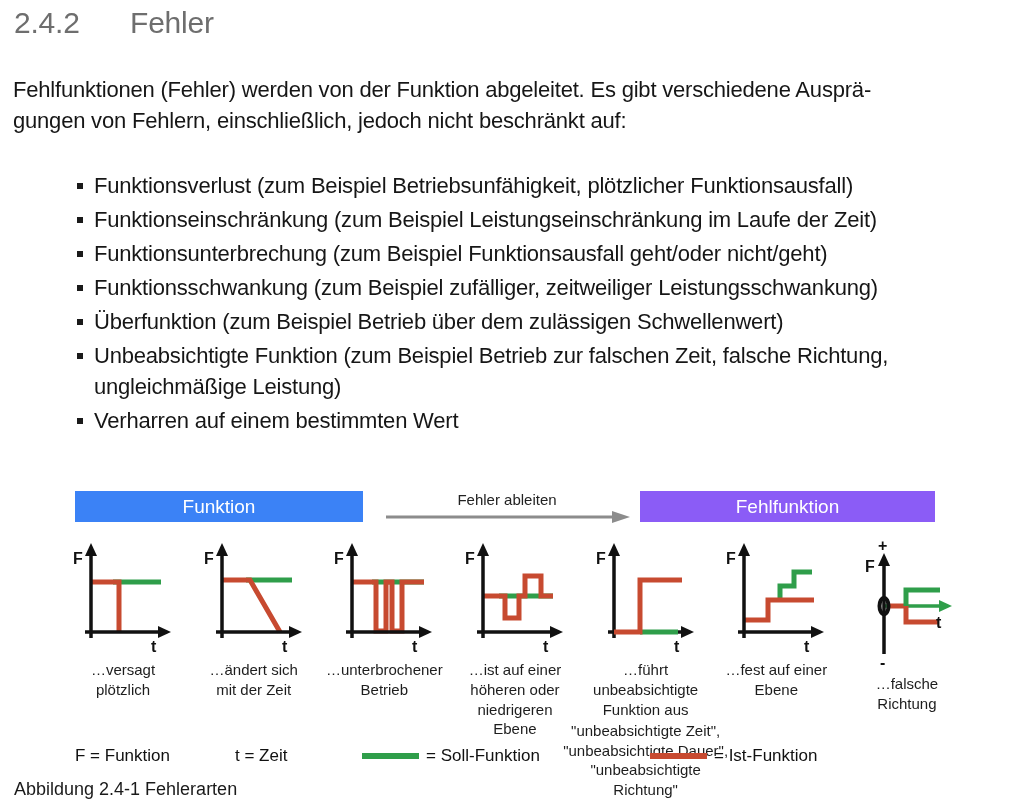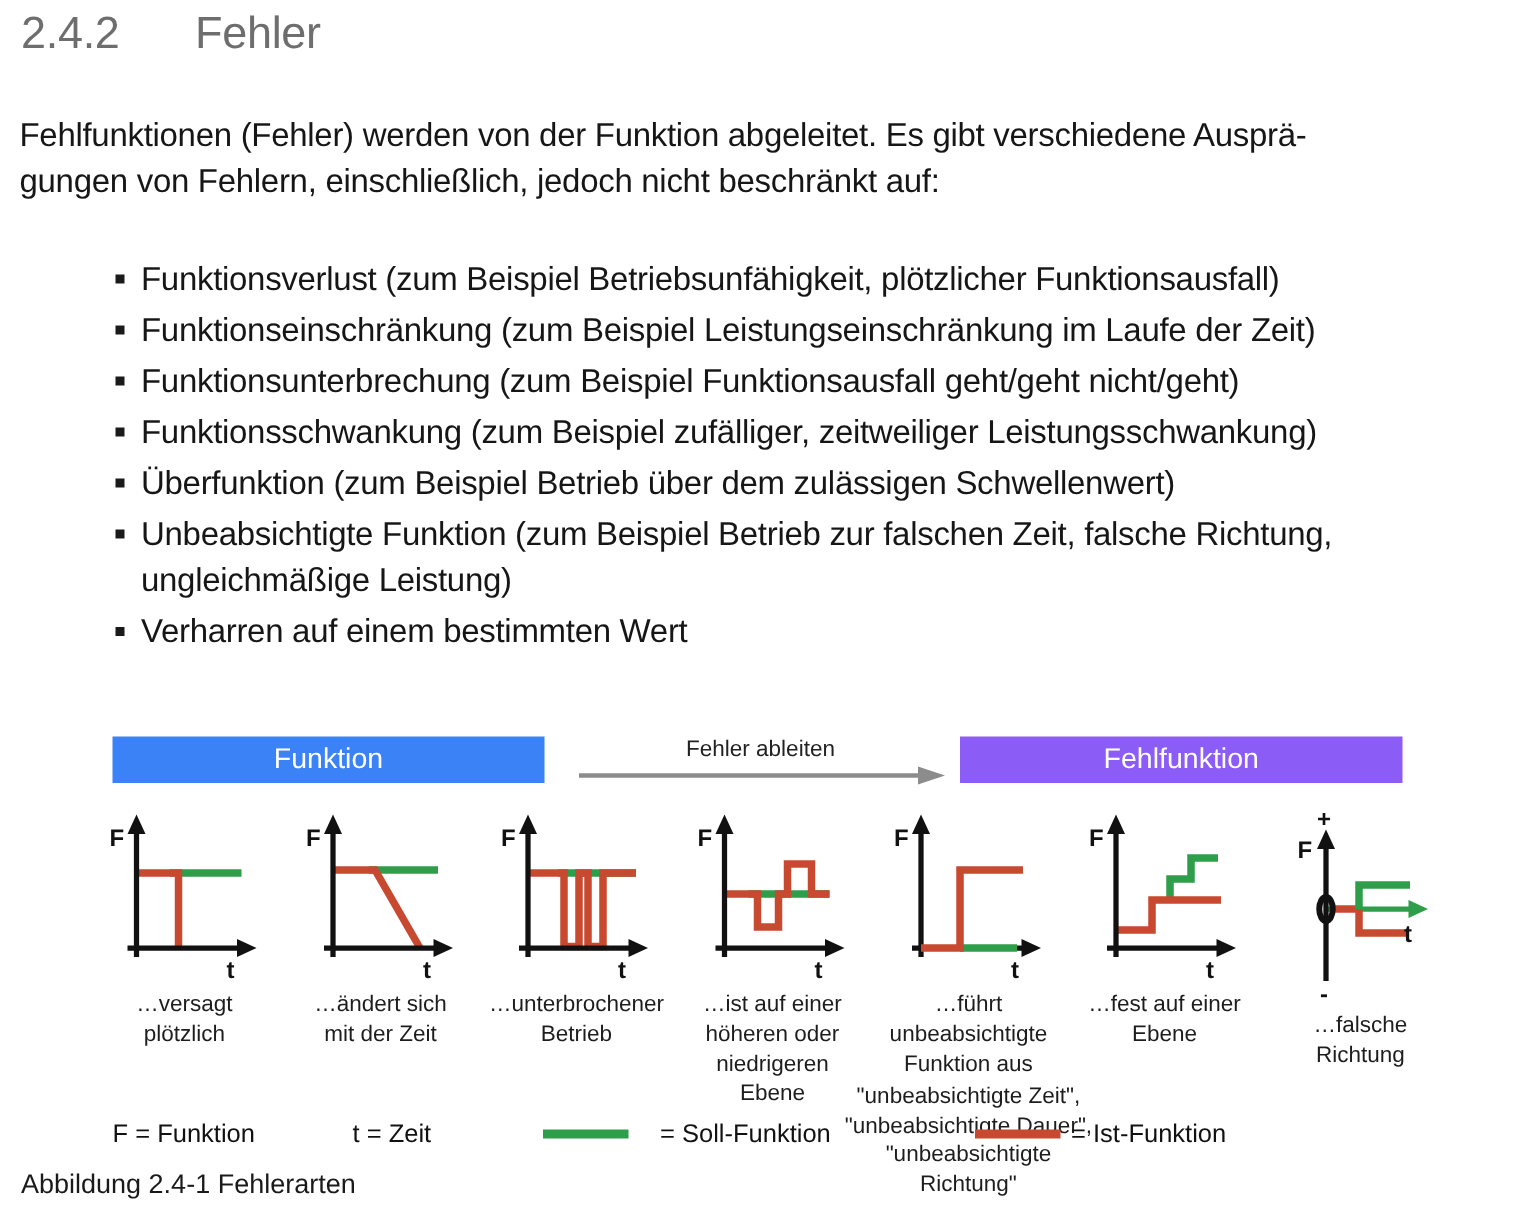--- a/index.html
+++ b/index.html
@@ -58,21 +58,21 @@
   .red   { stroke:#c74a30; }
   .ghead { fill:#2f9e4a; stroke:none; }
   .gaxis { stroke:#2f9e4a; stroke-width:3.5; fill:none; }
   svg text { font-family:"Liberation Sans", sans-serif; font-size:16px; font-weight:bold; fill:#111; letter-spacing:0; }
 
   
   .legend { position:absolute; top:746px; left:0; width:1024px; height:24px; font-size:17px; color:#111; letter-spacing:0; }
   .legend .item { position:absolute; top:0; display:flex; align-items:center; }
   .lg-f { left:75px; }
   .lg-t { left:235px;text-align:center; }
-  .lg-soll { left:362px;gap:14px; }
+  .lg-soll { left:362px; }
   .lg-ist  { left:650px; }
   .swatch { display:inline-block; width:57px; height:6px; margin-right:7px; }
   .sw-green { background:#2f9e4a; }
   .sw-red   { background:#c74a30; }
 
   .fig-caption { position:absolute; top:779px; left:14px; font-size:18px; color:#1a1a1a; letter-spacing:0; }
 </style>
 </head>
 <body>
 
@@ -82,21 +82,21 @@
     <span class="num">2.4.2</span>
     <span class="ttl">Fehler</span>
   </div>
 
   <div class="intro">Fehlfunktionen (Fehler) werden von der Funktion abgeleitet. Es gibt verschiedene Ausprä-
 gungen von Fehlern, einschließlich, jedoch nicht beschränkt auf:</div>
 
   <ul class="bullets">
     <li>Funktionsverlust (zum Beispiel Betriebsunfähigkeit, plötzlicher Funktionsausfall)</li>
     <li>Funktionseinschränkung (zum Beispiel Leistungseinschränkung im Laufe der Zeit)</li>
-    <li>Funktionsunterbrechung (zum Beispiel Funktionsausfall geht/geht nicht/geht)</li>
+    <li>Funktionsunterbrechung (zum Beispiel Funktionsausfall geht/oder nicht/geht)</li>
     <li>Funktionsschwankung (zum Beispiel zufälliger, zeitweiliger Leistungsschwankung)</li>
     <li>Überfunktion (zum Beispiel Betrieb über dem zulässigen Schwellenwert)</li>
     <li>Unbeabsichtigte Funktion (zum Beispiel Betrieb zur falschen Zeit, falsche Richtung,
 ungleichmäßige Leistung)</li>
     <li>Verharren auf einem bestimmten Wert</li>
   </ul>
 
   <div class="fig-box box-green">
     <span>Funktion</span>
   </div>

